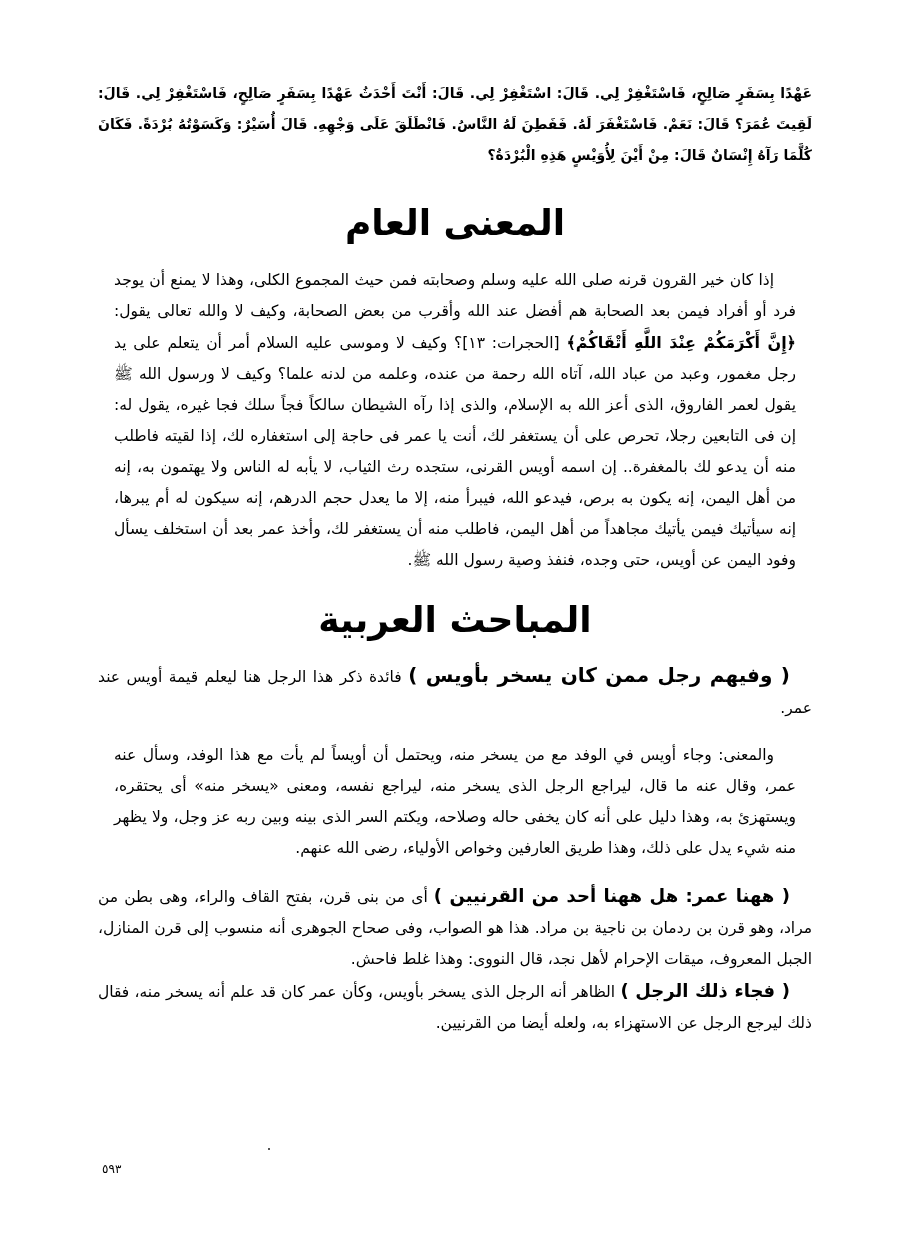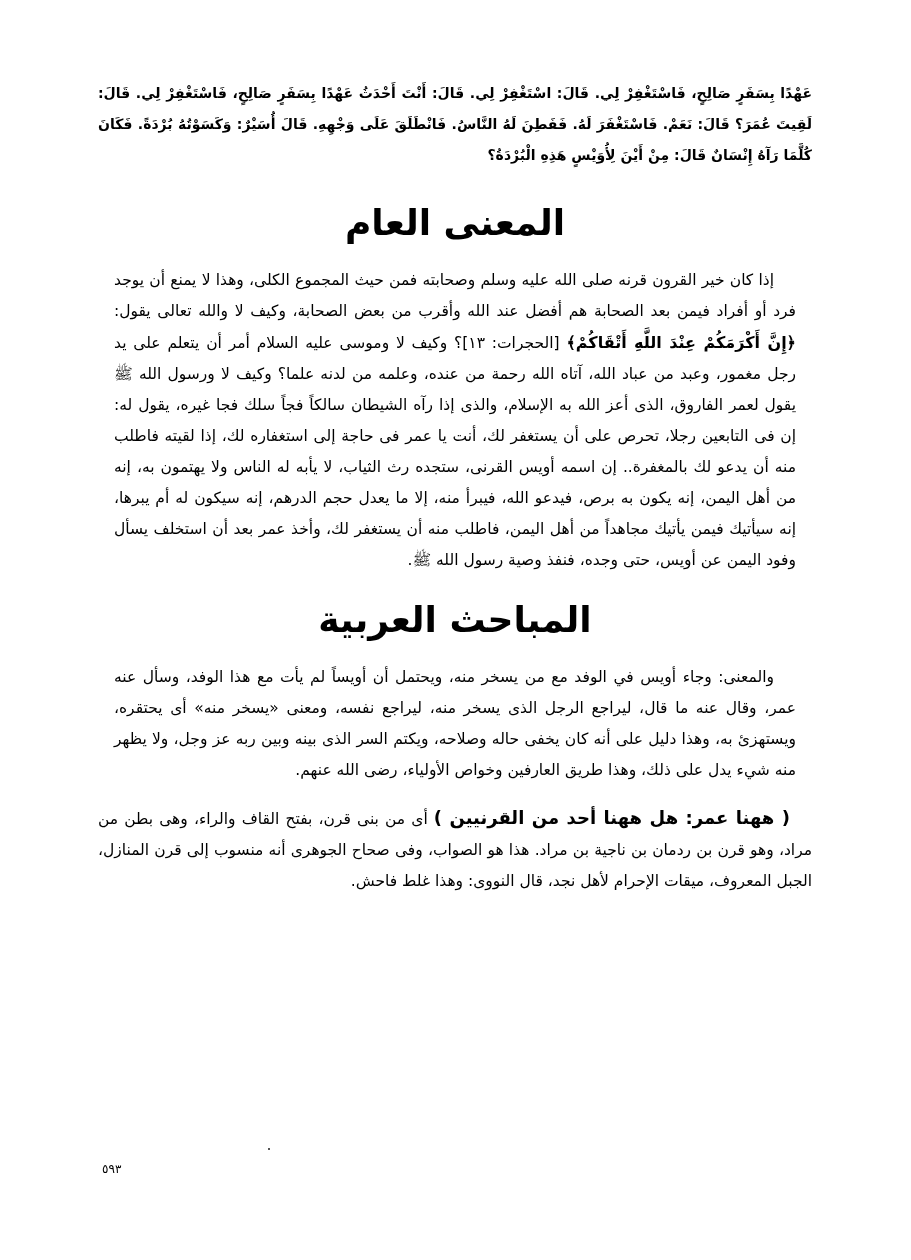--- a/index.html
+++ b/index.html
@@ -96,24 +96,30 @@
 
   <p class="para">
     <span>إذا كان خير القرون قرنه صلى الله عليه وسلم وصحابته فمن حيث المجموع الكلى، وهذا لا يمنع أن يوجد فرد أو أفراد فيمن بعد الصحابة هم أفضل عند الله وأقرب من بعض الصحابة، وكيف لا والله تعالى يقول:</span>
     <span class="verse">﴿إِنَّ أَكْرَمَكُمْ عِنْدَ اللَّهِ أَتْقَاكُمْ﴾</span>
     <span>[الحجرات: ١٣]؟ وكيف لا وموسى عليه السلام أمر أن يتعلم على يد رجل مغمور، وعبد من عباد الله، آتاه الله رحمة من عنده، وعلمه من لدنه علما؟ وكيف لا ورسول الله ﷺ يقول لعمر الفاروق، الذى أعز الله به الإسلام، والذى إذا رآه الشيطان سالكاً فجاً سلك فجا غيره، يقول له: إن فى التابعين رجلا، تحرص على أن يستغفر لك، أنت يا عمر فى حاجة إلى استغفاره لك، إذا لقيته فاطلب منه أن يدعو لك بالمغفرة.. إن اسمه أويس القرنى، ستجده رث الثياب، لا يأبه له الناس ولا يهتمون به، إنه من أهل اليمن، إنه يكون به برص، فيدعو الله، فيبرأ منه، إلا ما يعدل حجم الدرهم، إنه سيكون له أم يبرها، إنه سيأتيك فيمن يأتيك مجاهداً من أهل اليمن، فاطلب منه أن يستغفر لك، وأخذ عمر بعد أن استخلف يسأل وفود اليمن عن أويس، حتى وجده، فنفذ وصية رسول الله ﷺ.</span>
   </p>
 
   <h2 class="heading h2">المباحث العربية</h2>
 
 
+  <p class="entry">
+    <span class="lemma big">( وفيهم رجل ممن كان يسخر بأويس )</span><span> فائدة ذكر هذا الرجل هنا ليعلم قيمة أويس عند عمر.</span>
+  </p>
 
   <p class="para">والمعنى: وجاء أويس في الوفد مع من يسخر منه، ويحتمل أن أويساً لم يأت مع هذا الوفد، وسأل عنه عمر، وقال عنه ما قال، ليراجع الرجل الذى يسخر منه، ليراجع نفسه، ومعنى «يسخر منه» أى يحتقره، ويستهزئ به، وهذا دليل على أنه كان يخفى حاله وصلاحه، ويكتم السر الذى بينه وبين ربه عز وجل، ولا يظهر منه شيء يدل على ذلك، وهذا طريق العارفين وخواص الأولياء، رضى الله عنهم.</p>
 
   <p class="entry">
     <span class="lemma">( ههنا عمر: هل ههنا أحد من القرنيين )</span><span> أى من بنى قرن، بفتح القاف والراء، وهى بطن من مراد، وهو قرن بن ردمان بن ناجية بن مراد. هذا هو الصواب، وفى صحاح الجوهرى أنه منسوب إلى قرن المنازل، الجبل المعروف، ميقات الإحرام لأهل نجد، قال النووى: وهذا غلط فاحش.</span>
   </p>
 
+  <p class="entry">
+    <span class="lemma">( فجاء ذلك الرجل )</span><span> الظاهر أنه الرجل الذى يسخر بأويس، وكأن عمر كان قد علم أنه يسخر منه، فقال ذلك ليرجع الرجل عن الاستهزاء به، ولعله أيضا من القرنيين.</span>
+  </p>
 
 </div>
 
 <div class="speck"></div>
 <div class="page-number">٥٩٣</div>
 
 </body></html>

